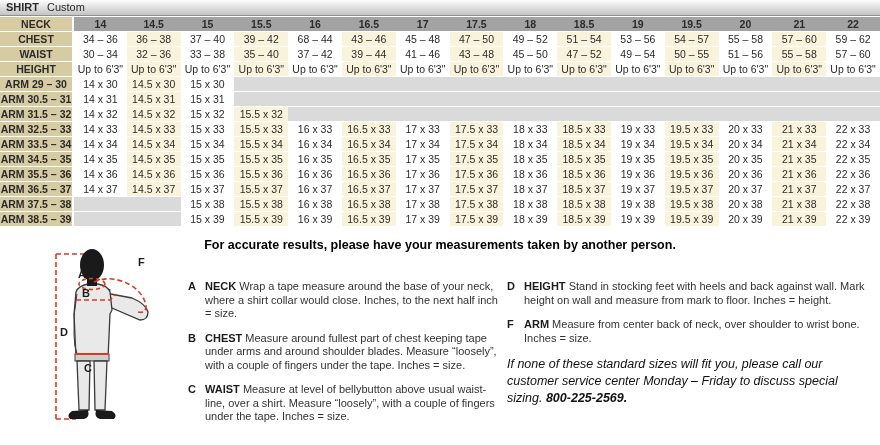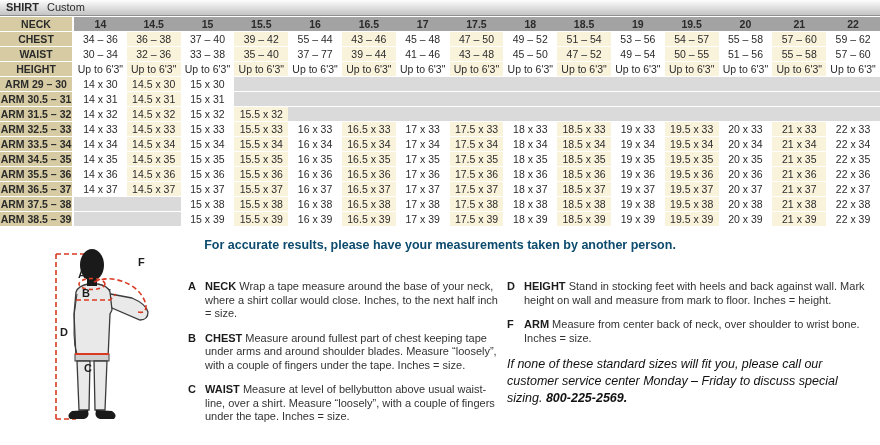--- a/index.html
+++ b/index.html
@@ -19,21 +19,21 @@
                 border-bottom:1px solid #fff;}
   td.lab{background:#d6cba2;text-align:left;padding-left:6px;font-weight:bold;
          border-right:2px solid #fff;}
   td.hd{background:#a3a3a3;font-weight:bold;}
   td.plain{background:#ffffff;border-bottom:1px solid #d2d2d2;}
   td.alt{background:#faf3dc;border-bottom:1px solid #d9d3bd;}
   td.empty{background:#dadada;border-bottom:1px solid #e9e9e9;}
 
   
   .notes{position:absolute;left:0;top:237px;width:880px;text-align:center;
-         font-size:12.5px;font-weight:bold;line-height:16px;color:#0c4a6e;}
+         font-size:12.5px;font-weight:bold;line-height:16px;color:#000000;}
 
   
   .figure{position:absolute;left:40px;top:248px;width:150px;height:196px;}
   .figlabel{font-family:"Liberation Sans",sans-serif;font-size:11px;font-weight:bold;fill:#1c1c1c;}
 
   
   .instr-left{position:absolute;left:188px;top:280px;width:312px;}
   .instr-right{position:absolute;left:507px;top:280px;width:368px;}
   .item{margin-bottom:11px;font-size:11px;line-height:13.5px;color:#333;}
   .item .letter{float:left;width:17px;font-weight:bold;color:#1c1c1c;}
@@ -88,39 +88,39 @@
           <td class="hd">20</td>
           <td class="hd">21</td>
           <td class="hd">22</td>
         </tr>
         <tr>
           <td class="lab">CHEST</td>
           <td class="plain">34 – 36</td>
           <td class="alt">36 – 38</td>
           <td class="plain">37 – 40</td>
           <td class="alt">39 – 42</td>
-          <td class="plain">55 – 44</td>
+          <td class="plain">68 – 44</td>
           <td class="alt">43 – 46</td>
           <td class="plain">45 – 48</td>
           <td class="alt">47 – 50</td>
           <td class="plain">49 – 52</td>
           <td class="alt">51 – 54</td>
           <td class="plain">53 – 56</td>
           <td class="alt">54 – 57</td>
           <td class="plain">55 – 58</td>
           <td class="alt">57 – 60</td>
           <td class="plain">59 – 62</td>
         </tr>
         <tr>
           <td class="lab">WAIST</td>
           <td class="plain">30 – 34</td>
           <td class="alt">32 – 36</td>
           <td class="plain">33 – 38</td>
           <td class="alt">35 – 40</td>
-          <td class="plain">37 – 77</td>
+          <td class="plain">37 – 42</td>
           <td class="alt">39 – 44</td>
           <td class="plain">41 – 46</td>
           <td class="alt">43 – 48</td>
           <td class="plain">45 – 50</td>
           <td class="alt">47 – 52</td>
           <td class="plain">49 – 54</td>
           <td class="alt">50 – 55</td>
           <td class="plain">51 – 56</td>
           <td class="alt">55 – 58</td>
           <td class="plain">57 – 60</td>

